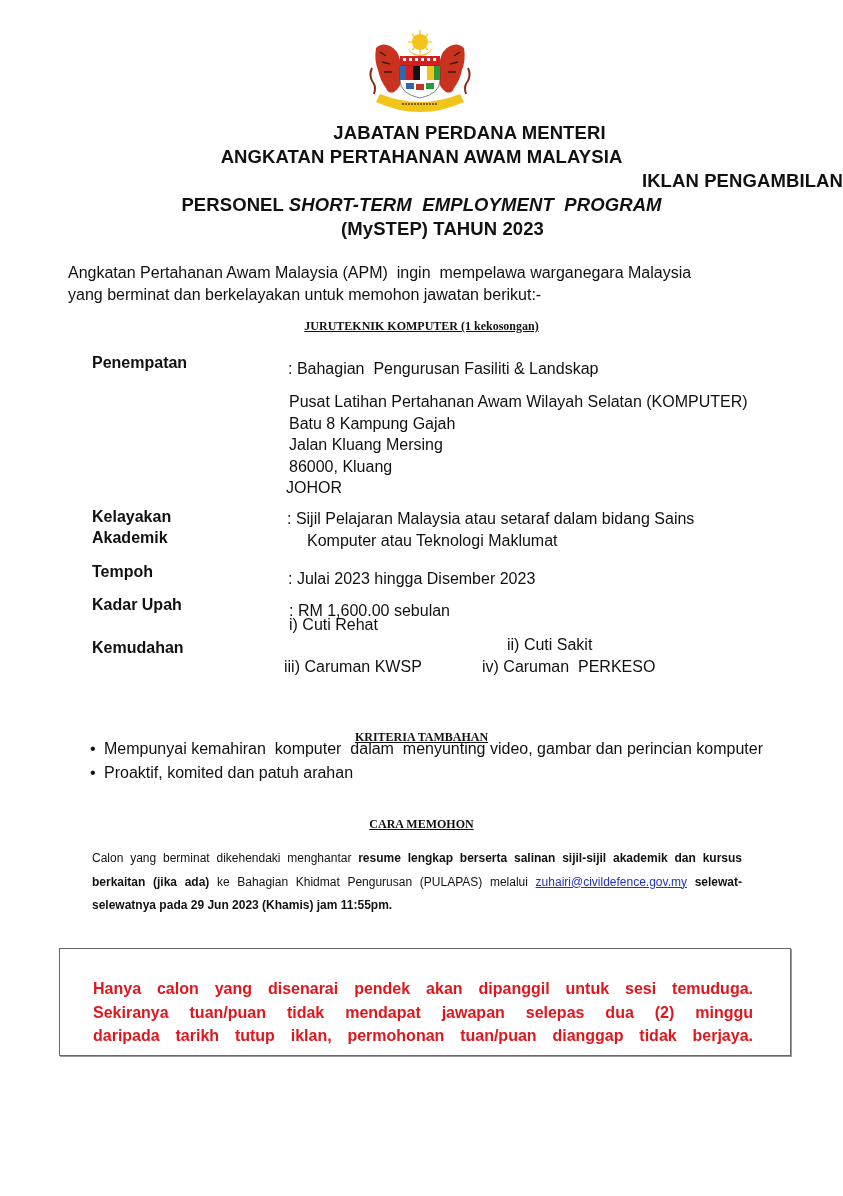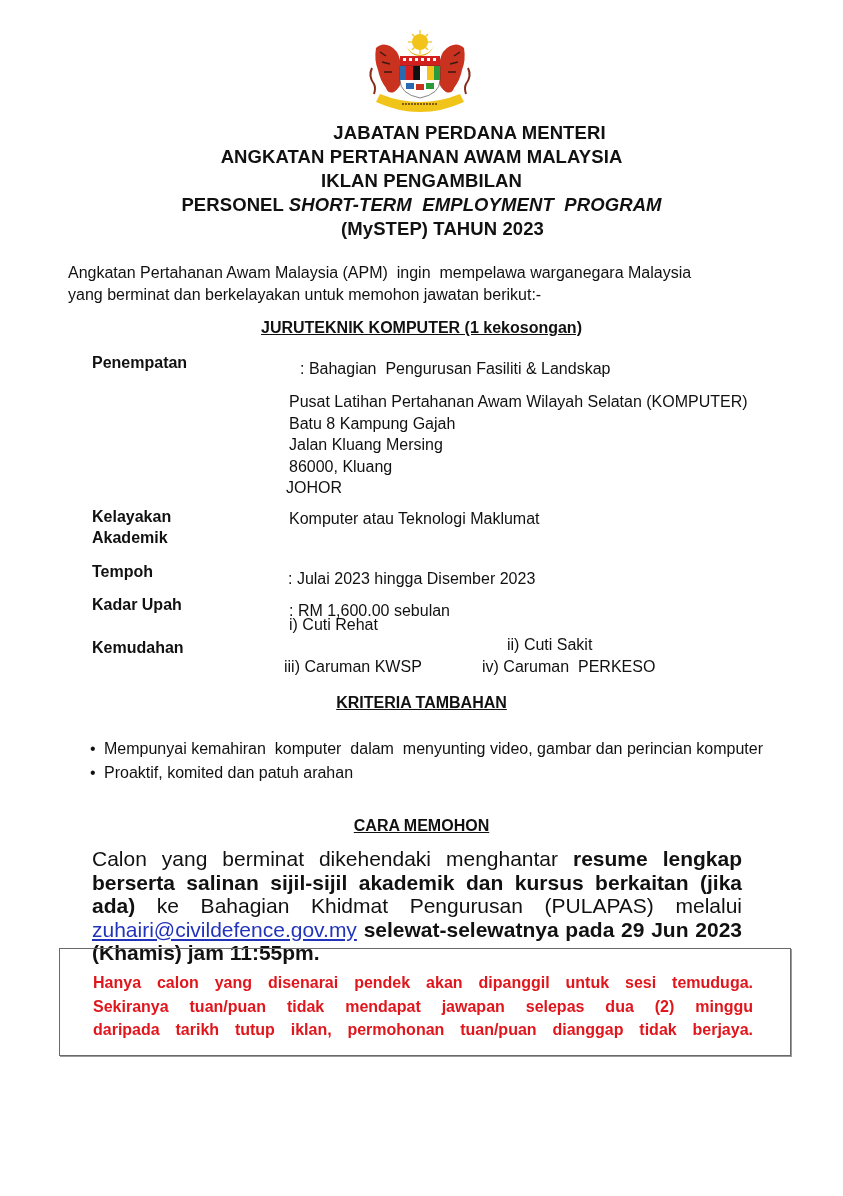--- a/index.html
+++ b/index.html
@@ -5,35 +5,35 @@
   html, body { margin: 0; padding: 0; background: #ffffff; }
   body {
     width: 843px; height: 1196px; position: relative; overflow: hidden;
     font-family: "Liberation Sans", sans-serif; color: #111111;
   }
   .abs { position: absolute; }
   .crest { left: 366px; top: 28px; width: 108px; height: 84px; }
   .hdr { left: 0; width: 843px; text-align: center; font-weight: bold; font-size: 18.5px; line-height: 22px; letter-spacing: 0.1px; }
   .hdr .it { font-style: italic; }
   .intro { left: 68px; top: 262px; width: 720px; font-size: 16px; line-height: 22px; }
-  .centered-u { left: 0; width: 843px; text-align: center; font-weight: bold; font-size: 16px; text-decoration: underline; }
+  .centered-u { left: 0; width: 843px; text-align: center; font-weight: bold; font-size: 12px; text-decoration: underline; font-family: Liberation Serif, serif; }
   .lbl { left: 92px; font-weight: bold; font-size: 16px; line-height: 21px; }
   .val { font-size: 16px; line-height: 21.5px; }
   .bullets { left: 90px; top: 737px; font-size: 16px; line-height: 23.5px; }
   .bullets div { white-space: nowrap; }
   .bullets .dot { display: inline-block; width: 14px; }
-  .howto { left: 92px; top: 847px; width: 650px; font-size: 21px; line-height: 23.5px; text-align: justify; text-align-last: left; }
+  .howto { left: 92px; top: 847px; width: 650px; font-size: 12px; line-height: 23.5px; text-align: justify; text-align-last: left; }
   .howto b { font-weight: bold; }
   .howto a { color: #2233bb; text-decoration: underline; }
   .notice {
     left: 59px; top: 948px; width: 732px; height: 108px;
     border: 1.5px solid #6a6a6a; box-shadow: 1px 1px 0 #9a9a9a; box-sizing: border-box;
   }
   .notice-text {
-    position: absolute; left: 33px; top: 22px; width: 660px;
+    position: absolute; left: 33px; top: 28px; width: 660px;
     color: #e0161c; font-weight: bold; font-size: 16px; line-height: 23.5px;
     text-align: justify; text-align-last: justify;
   }
   .notice-text div { text-align: justify; text-align-last: justify; }
 </style>
 </head>
 <body>
 
 <div class="abs crest">
   <svg width="108" height="84" viewBox="0 0 108 84">
@@ -74,65 +74,66 @@
     <rect x="40" y="55" width="8" height="6" fill="#2a6ab0"></rect>
     <rect x="60" y="55" width="8" height="6" fill="#2a9a3a"></rect>
 
     <path d="M14 66 q20 8 40 8 q20 0 40 -8 l4 8 q-22 10 -44 10 q-22 0 -44 -10z" fill="#f0c419"></path>
     <path d="M36 76 h36" stroke="#5a3a10" stroke-width="1.5" stroke-dasharray="2 1"></path>
   </svg>
 </div>
 
 <div class="abs hdr" style="top:122px;margin-left:48px;">JABATAN PERDANA MENTERI</div>
 <div class="abs hdr" style="top:146px;">ANGKATAN PERTAHANAN AWAM MALAYSIA</div>
-<div class="abs hdr" style="top:170px;">IKLAN PENGAMBILAN</div>
+<div class="abs hdr" style="top:170px;text-align:right;">IKLAN PENGAMBILAN</div>
 <div class="abs hdr" style="top:194px;">
   <span>PERSONEL</span>
   <span class="it" style="white-space:pre;">SHORT-TERM  EMPLOYMENT  PROGRAM</span>
 </div>
 <div class="abs hdr" style="top:218px;padding-left:21px;">(MySTEP) TAHUN 2023</div>
 
 <div class="abs intro">
   <div style="white-space:pre;">Angkatan Pertahanan Awam Malaysia (APM)  ingin  mempelawa warganegara Malaysia</div>
   <div>yang berminat dan berkelayakan untuk memohon jawatan berikut:-</div>
 </div>
 
 <div class="abs centered-u" style="top:319px;">JURUTEKNIK KOMPUTER (1 kekosongan)</div>
 
 <div class="abs lbl" style="top:352px;">Penempatan</div>
-<div class="abs val" style="left:300px; top:358px; white-space:pre;">: Bahagian  Pengurusan Fasiliti &amp; Landskap</div>
+<div class="abs val" style="left:288px; top:358px; white-space:pre;">: Bahagian  Pengurusan Fasiliti &amp; Landskap</div>
 <div class="abs val" style="left:289px; top:391px;">
   <div>Pusat Latihan Pertahanan Awam Wilayah Selatan (KOMPUTER)</div>
   <div>Batu 8 Kampung Gajah</div>
   <div>Jalan Kluang Mersing</div>
   <div>86000, Kluang</div>
   <div style="margin-left:-3px;">JOHOR</div>
 </div>
 
 <div class="abs lbl" style="top:506px;">
   <div>Kelayakan</div>
   <div>Akademik</div>
 </div>
 <div class="abs val" style="left:287px; top:508px;">
-  <div style="margin-left:2px;">Komputer atau Teknologi Maklumat</div>
+  <div>: Sijil Pelajaran Malaysia atau setaraf dalam bidang Sains</div>
+  <div style="margin-left:20px;">Komputer atau Teknologi Maklumat</div>
 </div>
 
 <div class="abs lbl" style="top:561px;">Tempoh</div>
 <div class="abs val" style="left:288px; top:568px;">: Julai 2023 hingga Disember 2023</div>
 
 <div class="abs lbl" style="top:594px;">Kadar Upah</div>
 <div class="abs val" style="left:289px; top:600px;">: RM 1,600.00 sebulan</div>
 
 <div class="abs lbl" style="top:637px;">Kemudahan</div>
 <div class="abs val" style="left:289px; top:614px;">i) Cuti Rehat</div>
 <div class="abs val" style="left:487px; top:634px;margin-left:20px;">ii) Cuti Sakit</div>
 <div class="abs val" style="left:284px; top:656px;">iii) Caruman KWSP</div>
 <div class="abs val" style="left:482px; top:656px; white-space:pre;">iv) Caruman  PERKESO</div>
 
-<div class="abs centered-u" style="top:694px;">KRITERIA TAMBAHAN</div>
+<div class="abs centered-u" style="top:730px;">KRITERIA TAMBAHAN</div>
 <div class="abs bullets">
   <div><span class="dot">•</span><span style="white-space:pre;">Mempunyai kemahiran  komputer  dalam  menyunting video, gambar dan perincian komputer</span></div>
   <div><span class="dot">•</span><span>Proaktif, komited dan patuh arahan</span></div>
 </div>
 
 <div class="abs centered-u" style="top:817px;">CARA MEMOHON</div>
 <div class="abs howto">
   <span>Calon yang berminat dikehendaki menghantar </span><b>resume lengkap berserta salinan sijil-sijil akademik dan kursus berkaitan (jika ada)</b><span> ke Bahagian Khidmat Pengurusan (PULAPAS) melalui </span><a>zuhairi@civildefence.gov.my</a><b> selewat-selewatnya pada 29 Jun 2023 (Khamis) jam 11:55pm.</b>
 </div>
 

